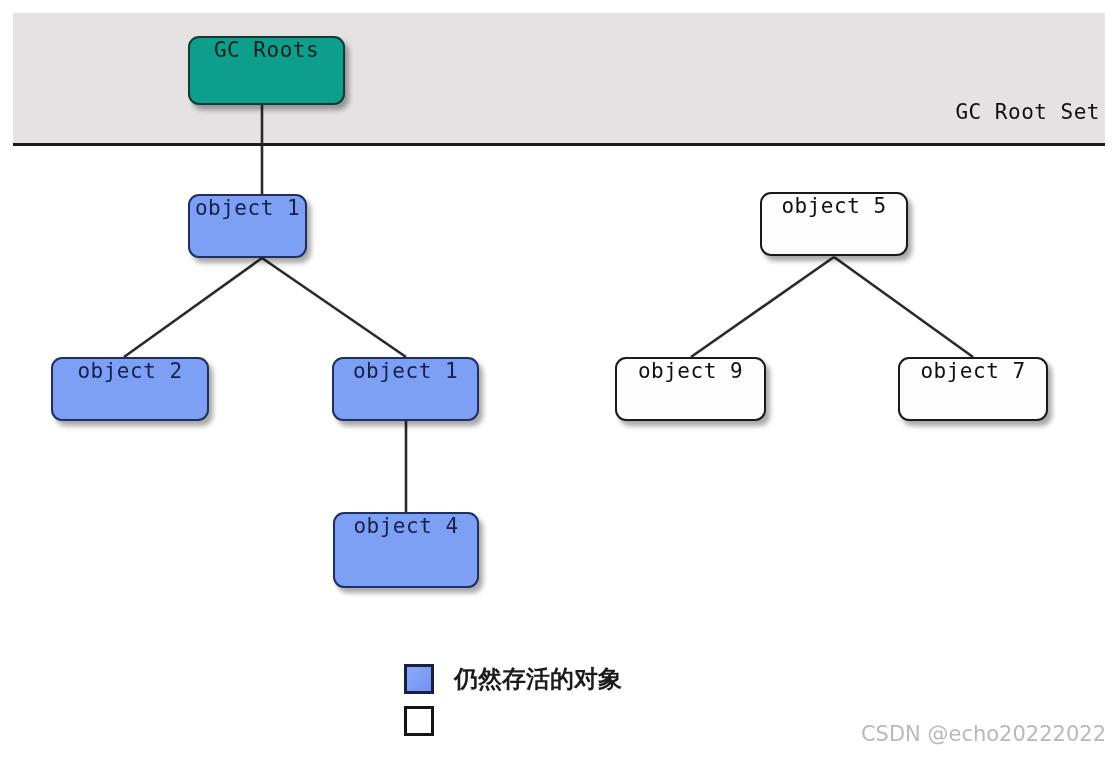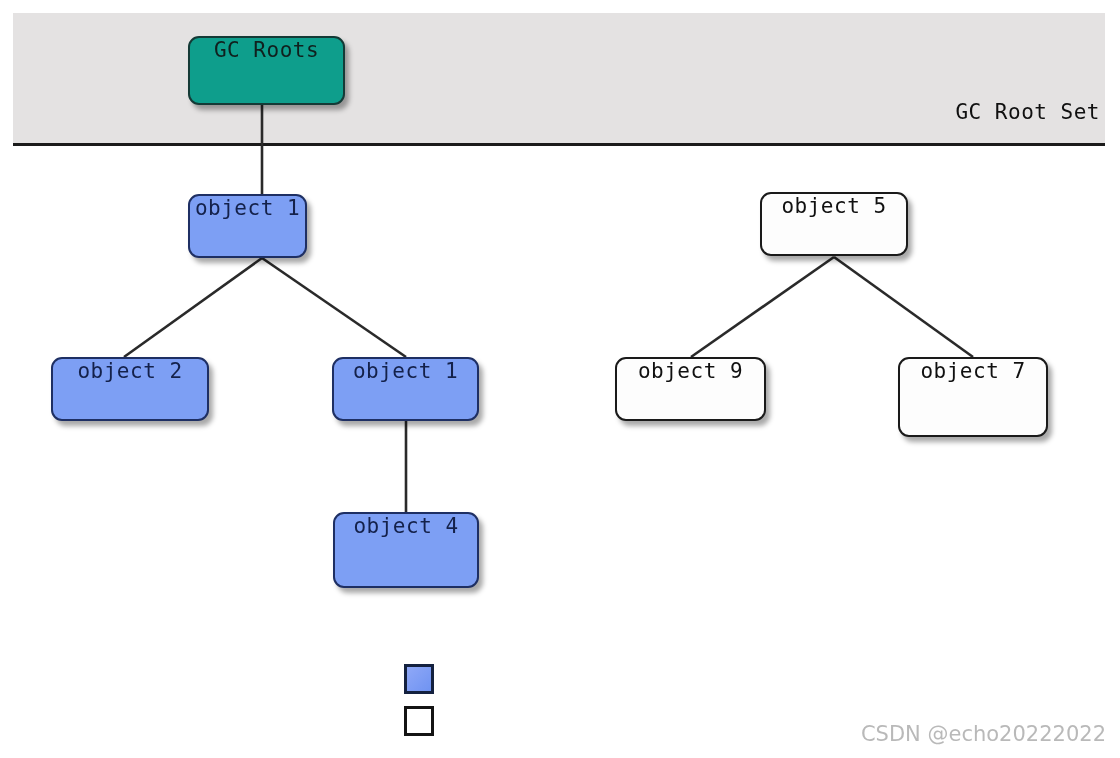--- a/index.html
+++ b/index.html
@@ -159,28 +159,29 @@
       </div>
       <div class="node alive" style="left: 333px; top: 512px; width: 146px; height: 76px;">
         <span>object 4</span>
       </div>
       <div class="node dead" style="left: 760px; top: 192px; width: 148px; height: 64px;">
         <span>object 5</span>
       </div>
       <div class="node dead" style="left: 615px; top: 357px; width: 151px; height: 64px;">
         <span>object 9</span>
       </div>
-      <div class="node dead" style="left: 898px; top: 357px; width: 150px; height: 80px;">
+      <div class="node dead" style="left: 898px; top: 357px; width: 150px; height: 64px;">
         <span>object 7</span>
       </div>
     </div>
 
   <div class="legend">
     <div class="legend-row">
       <span class="swatch alive"></span>
+      <span class="legend-text">仍然存活的对象</span>
     </div>
     <div class="legend-row">
       <span class="swatch dead"></span>
     </div>
   </div>
 
   <div class="watermark">CSDN @echo20222022</div>
 
 </div>
 

